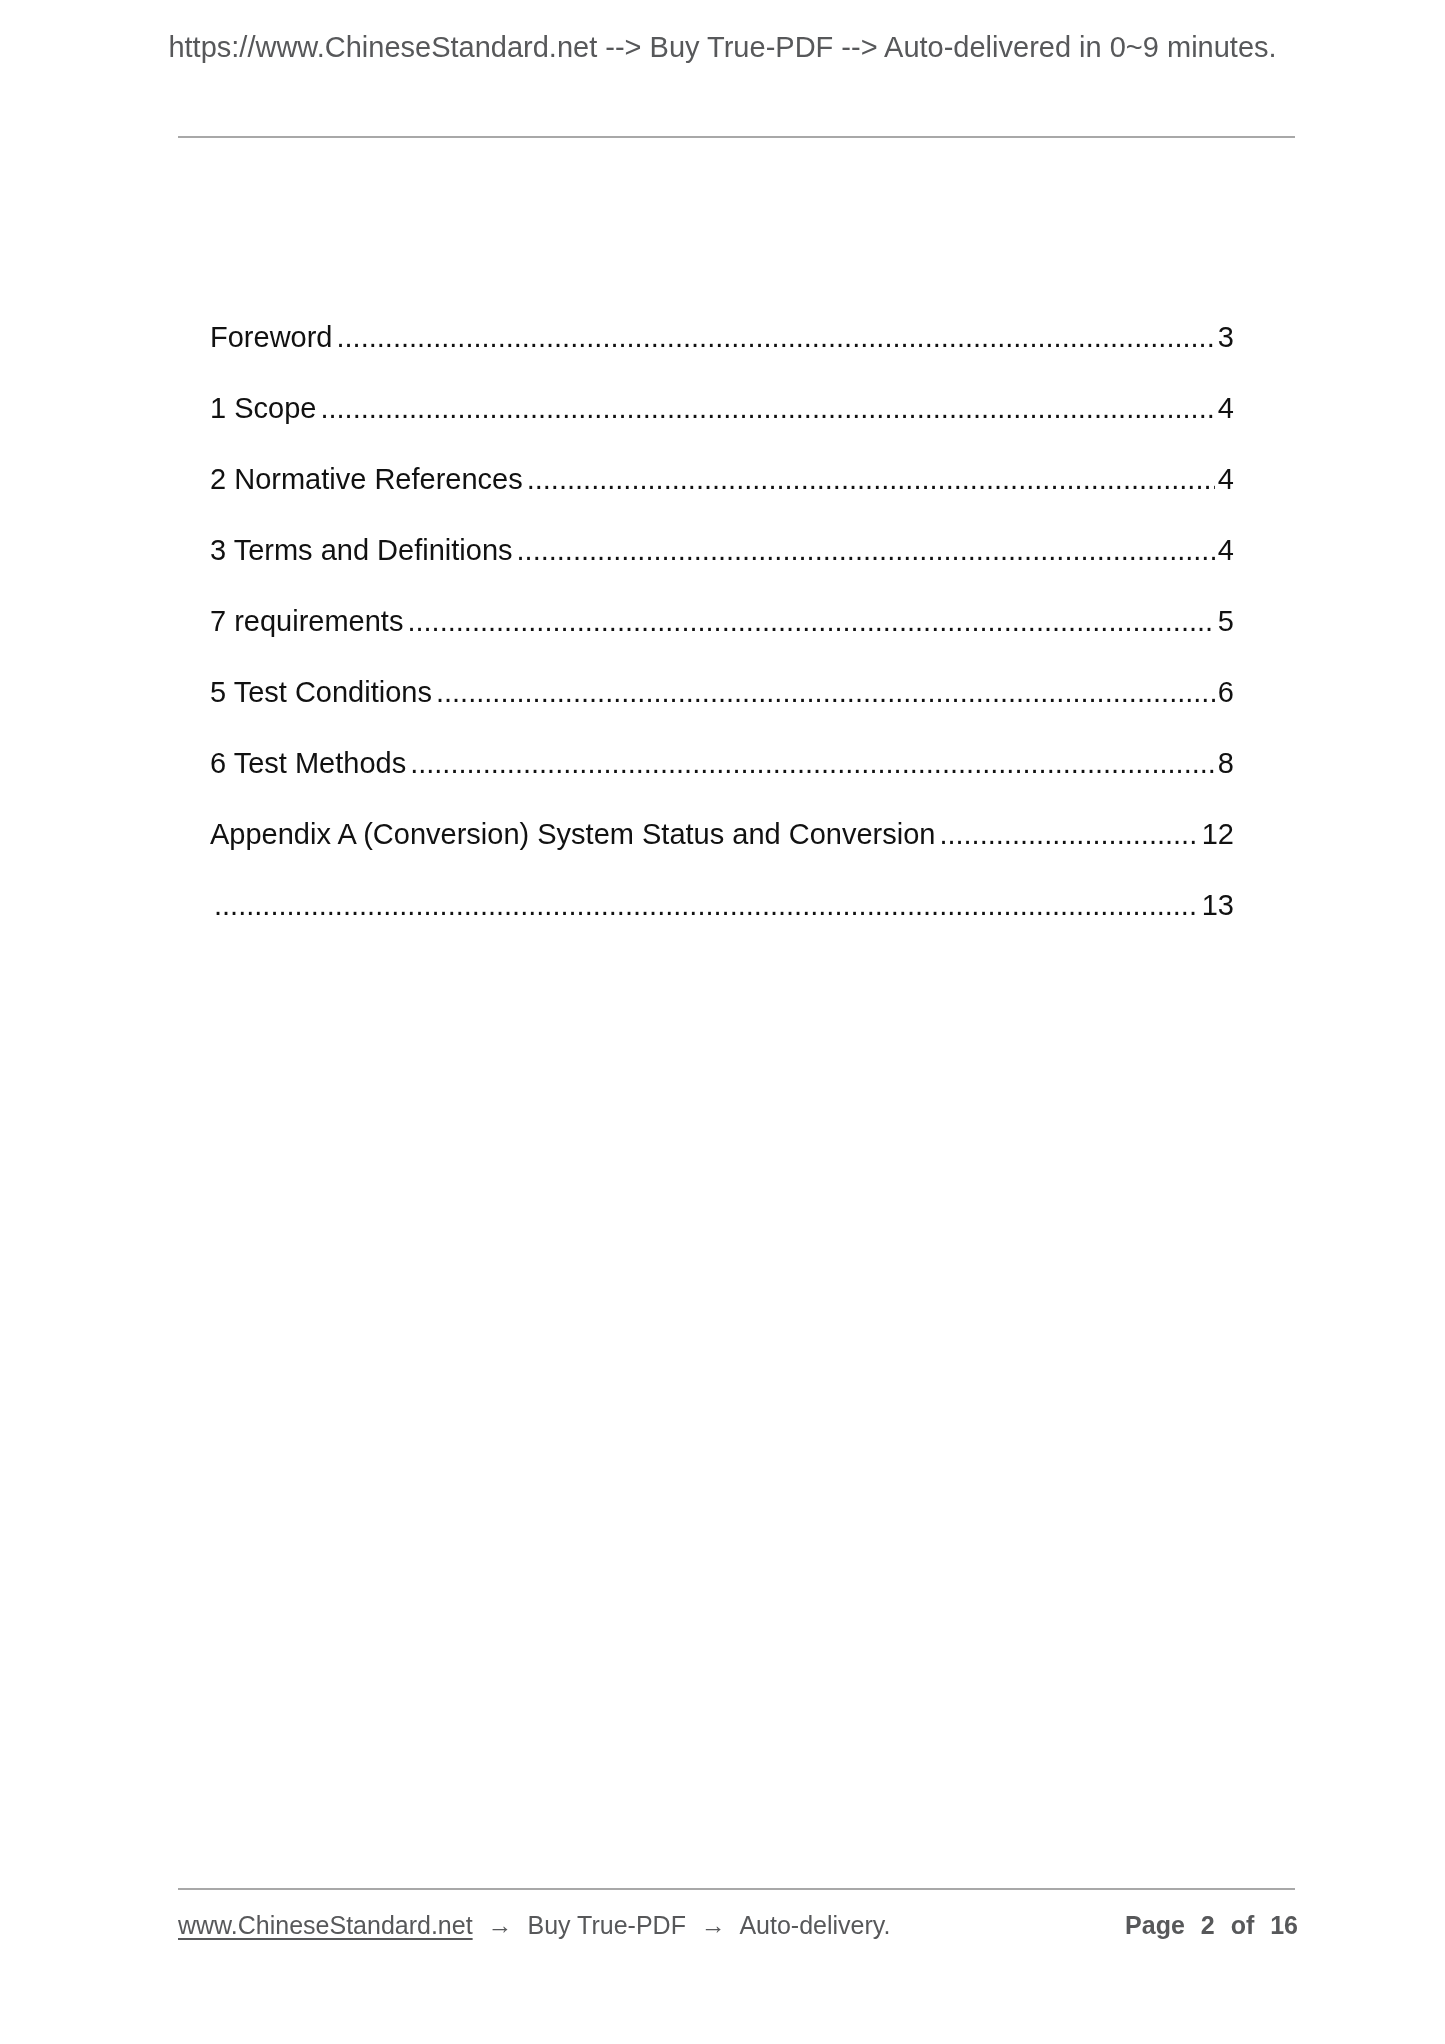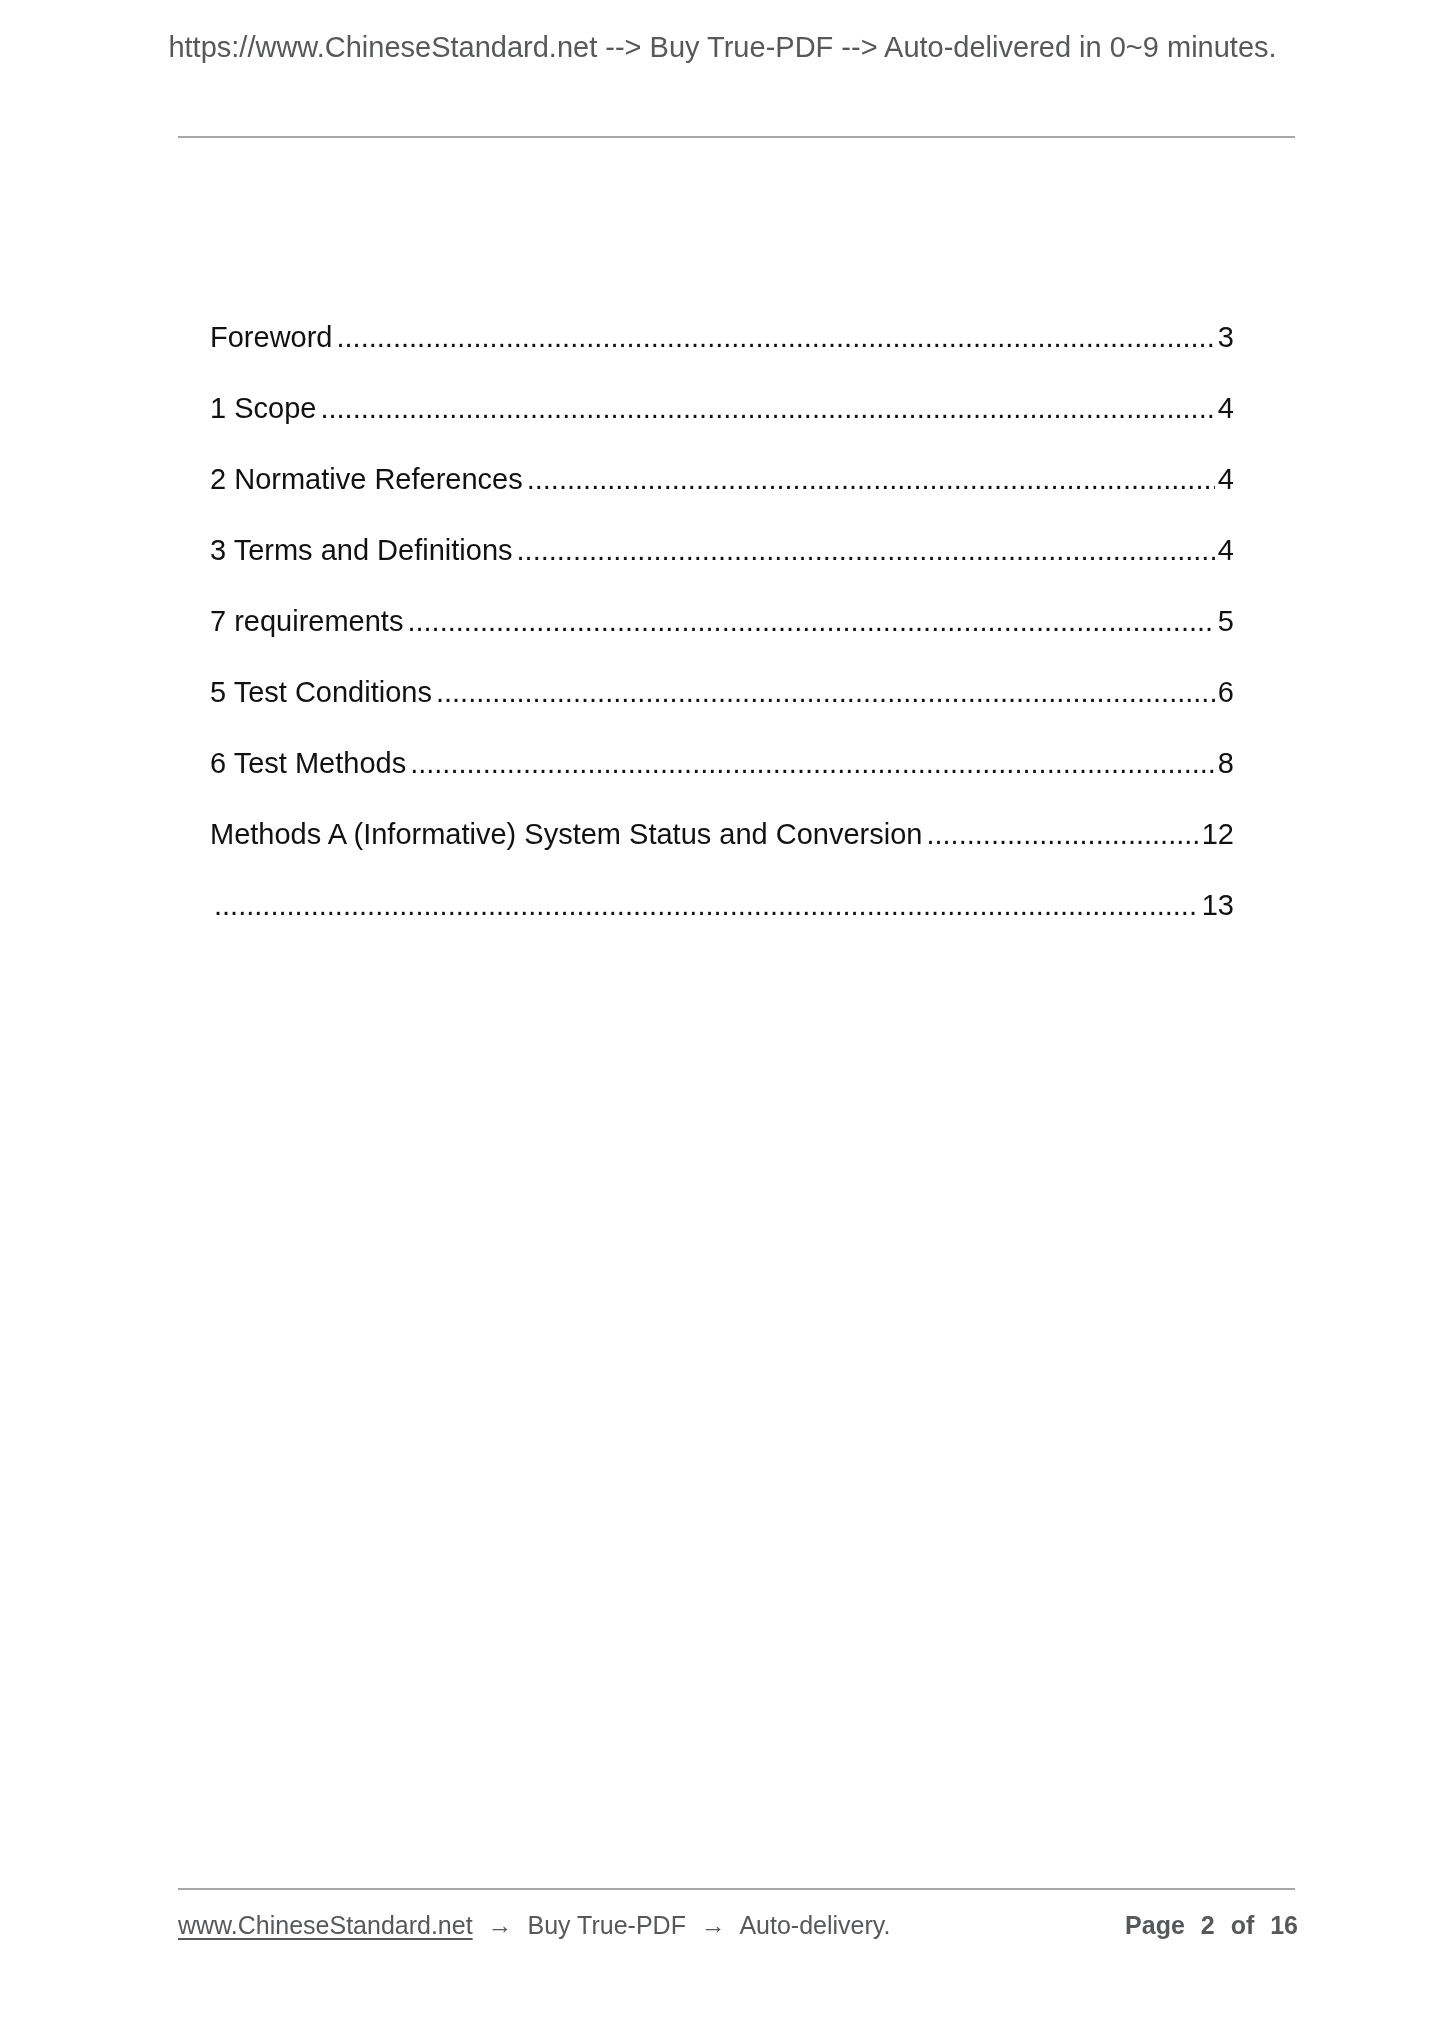--- a/index.html
+++ b/index.html
@@ -147,21 +147,21 @@
         <span class="toc-label">5 Test Conditions</span>
         <span class="toc-leader">............................................................................................................................................................................................................................</span>
         <span class="toc-page">6</span>
       </div>
       <div class="toc-row">
         <span class="toc-label">6 Test Methods</span>
         <span class="toc-leader">............................................................................................................................................................................................................................</span>
         <span class="toc-page">8</span>
       </div>
       <div class="toc-row">
-        <span class="toc-label">Methods A (Informative) System Status and Conversion</span>
+        <span class="toc-label">Appendix A (Conversion) System Status and Conversion</span>
         <span class="toc-leader">............................................................................................................................................................................................................................</span>
         <span class="toc-page">12</span>
       </div>
       <div class="toc-row">
         <span class="toc-leader">............................................................................................................................................................................................................................</span>
         <span class="toc-page">13</span>
       </div>
     </div>
 
   <div class="rule rule-bottom"></div>

